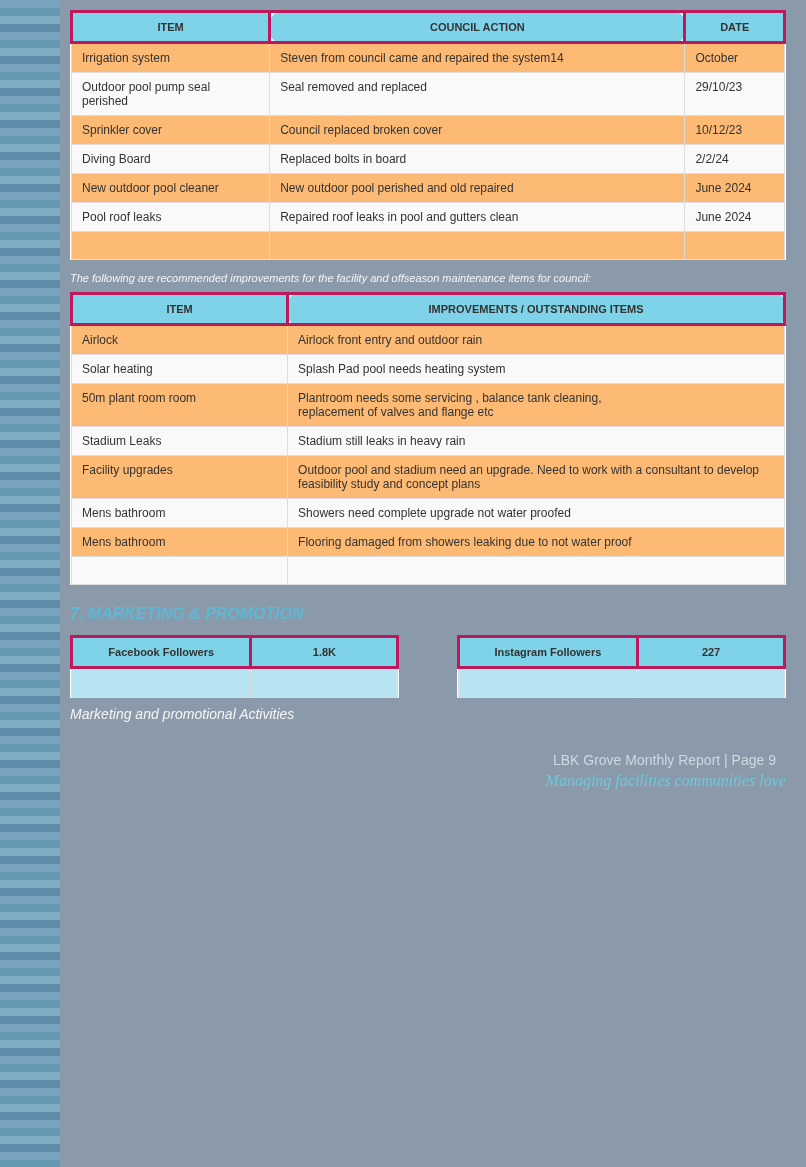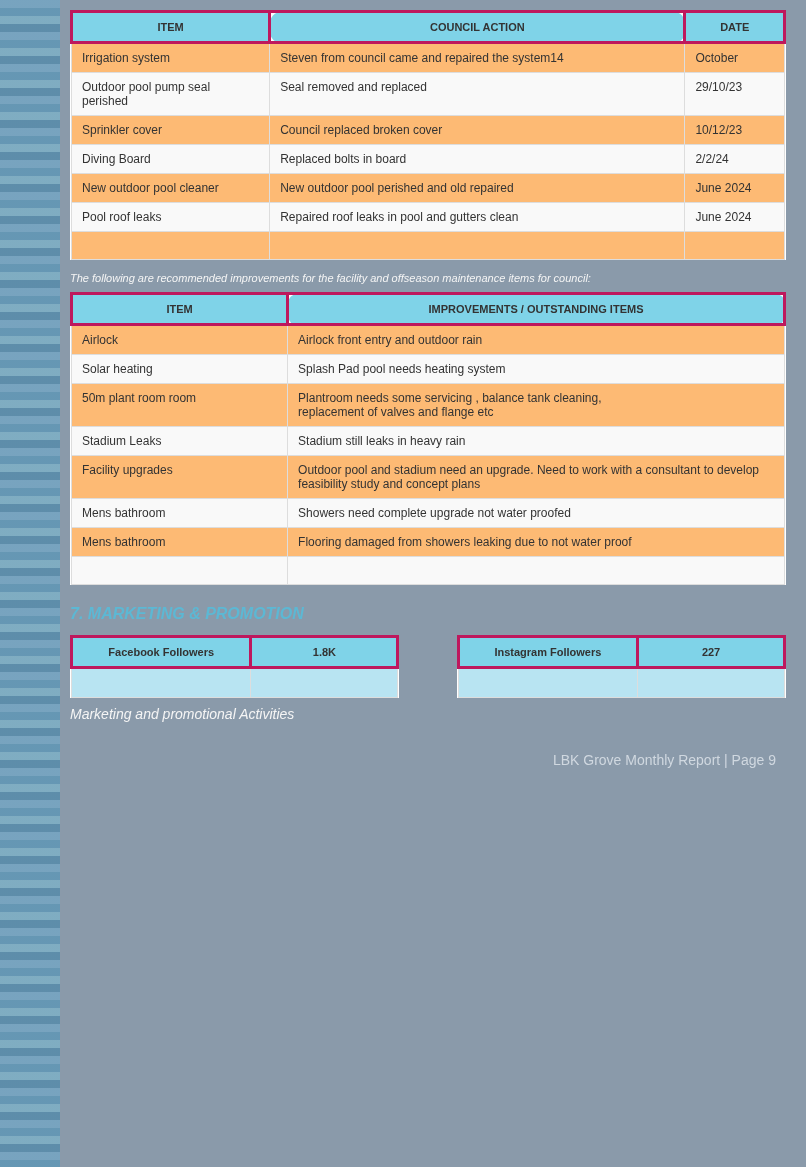--- a/index.html
+++ b/index.html
@@ -269,14 +269,15 @@
           </tbody>
         </table>
       </td>
     </tr>
   </tbody>
     </table>
 
   <p class="marketing-activities-text">Marketing and promotional Activities</p>
 
   <div class="footer-text">LBK Grove Monthly Report | Page 9</div>
+  <div class="footer-cursive">Managing facilities communities love</div>
 
 </div>
 
 </body></html>

